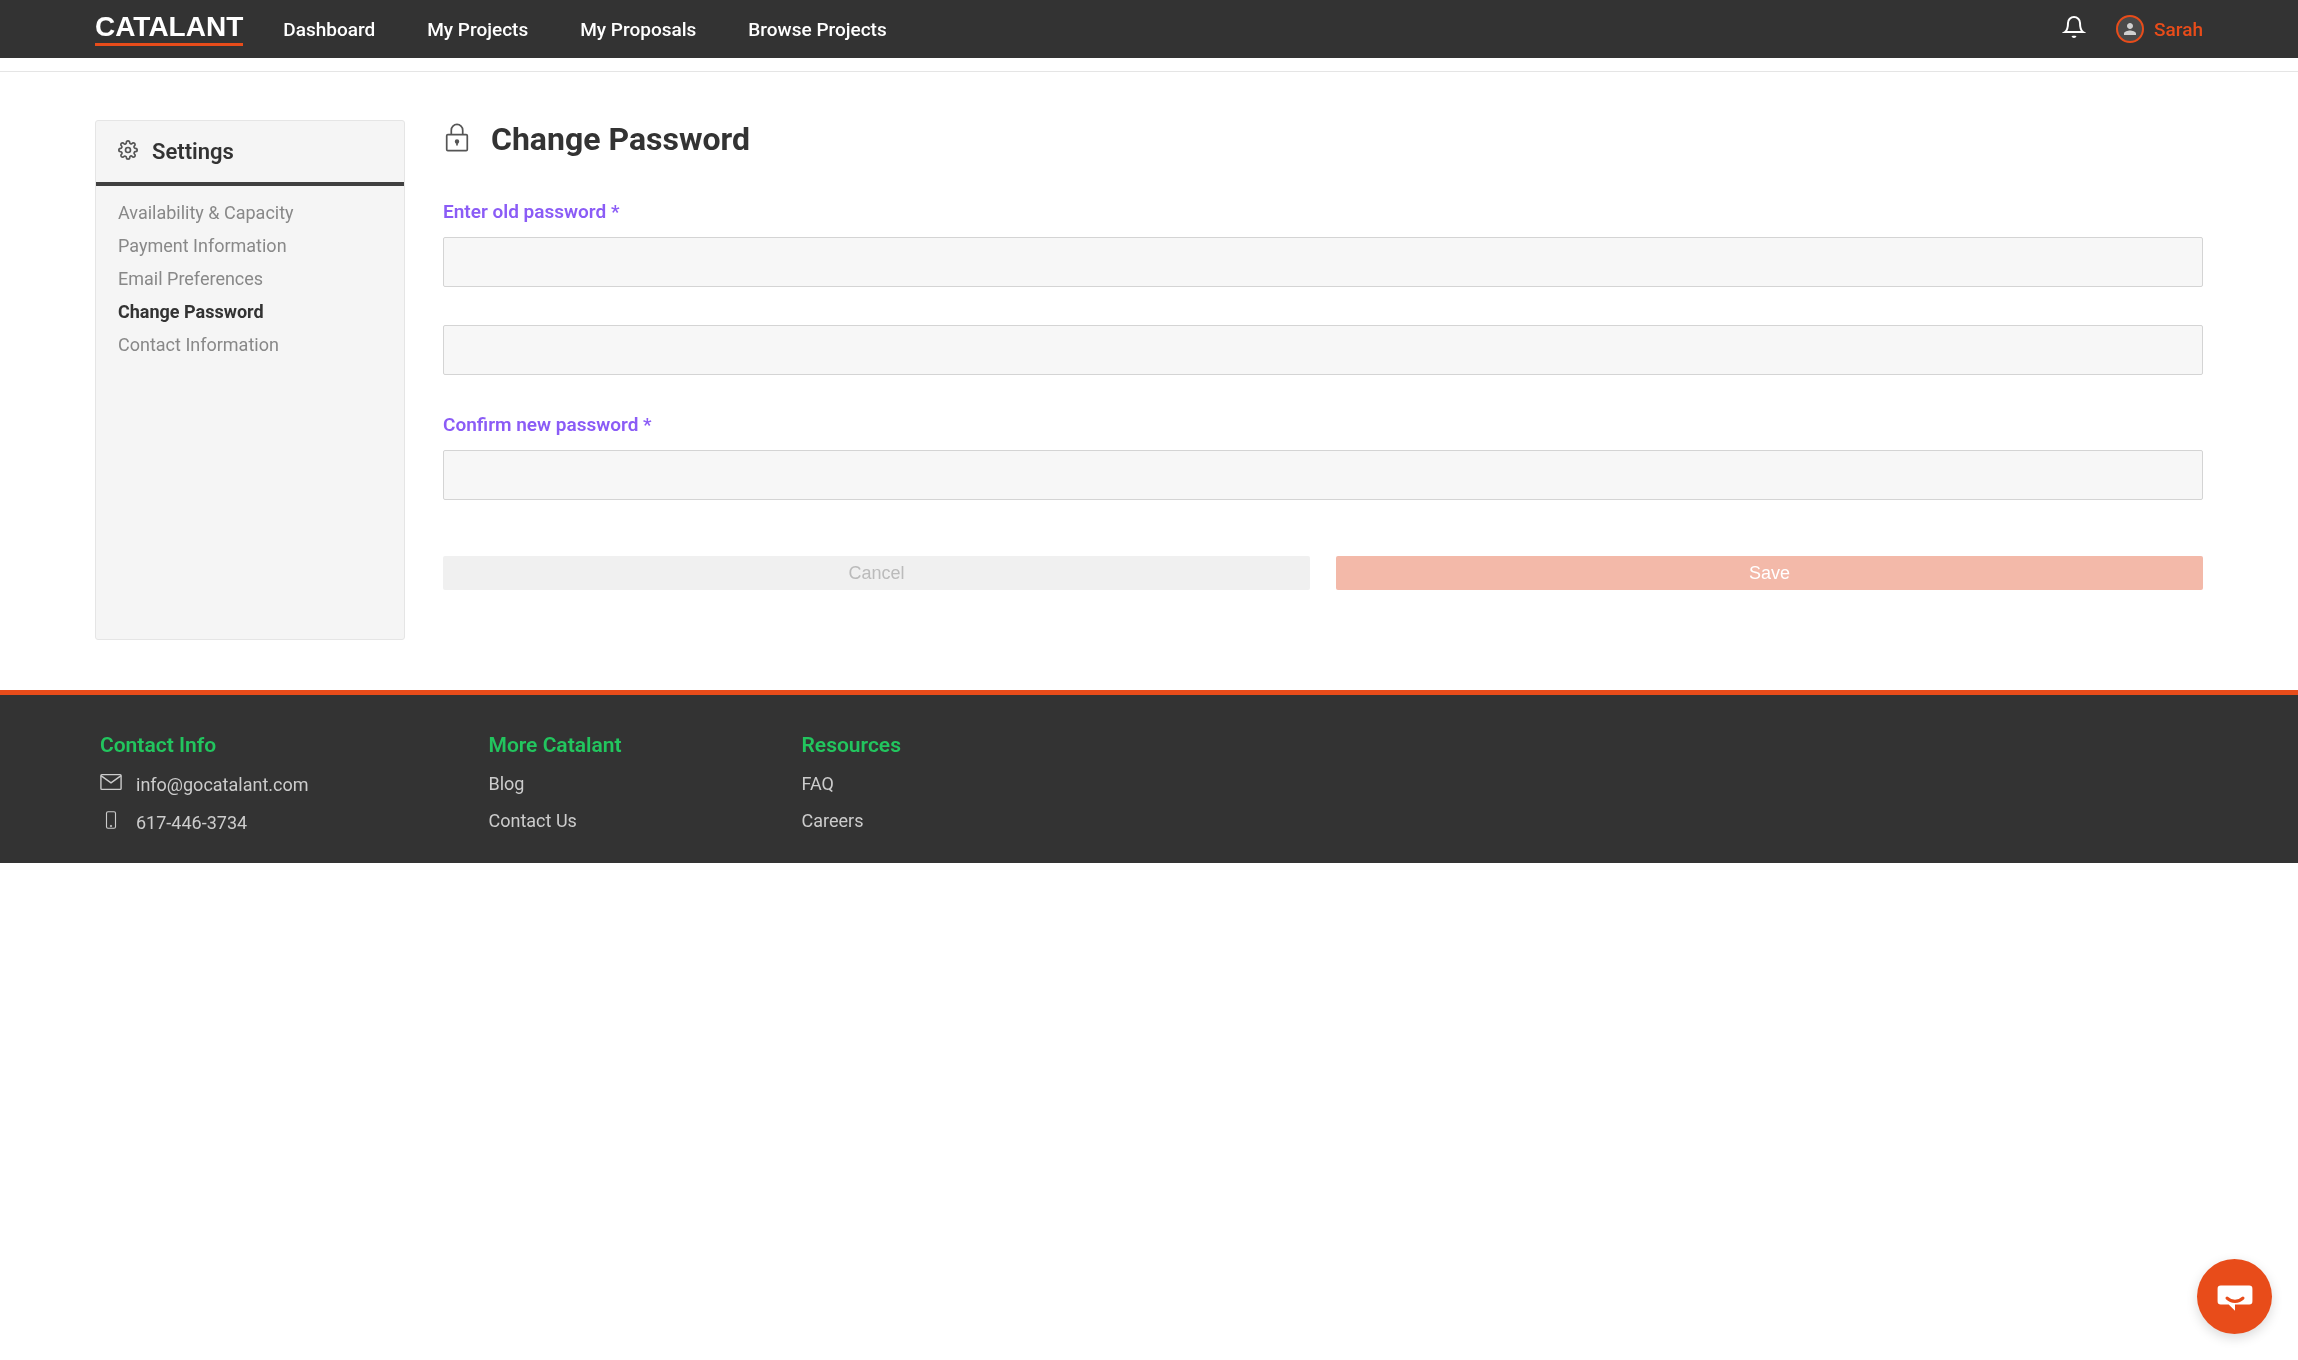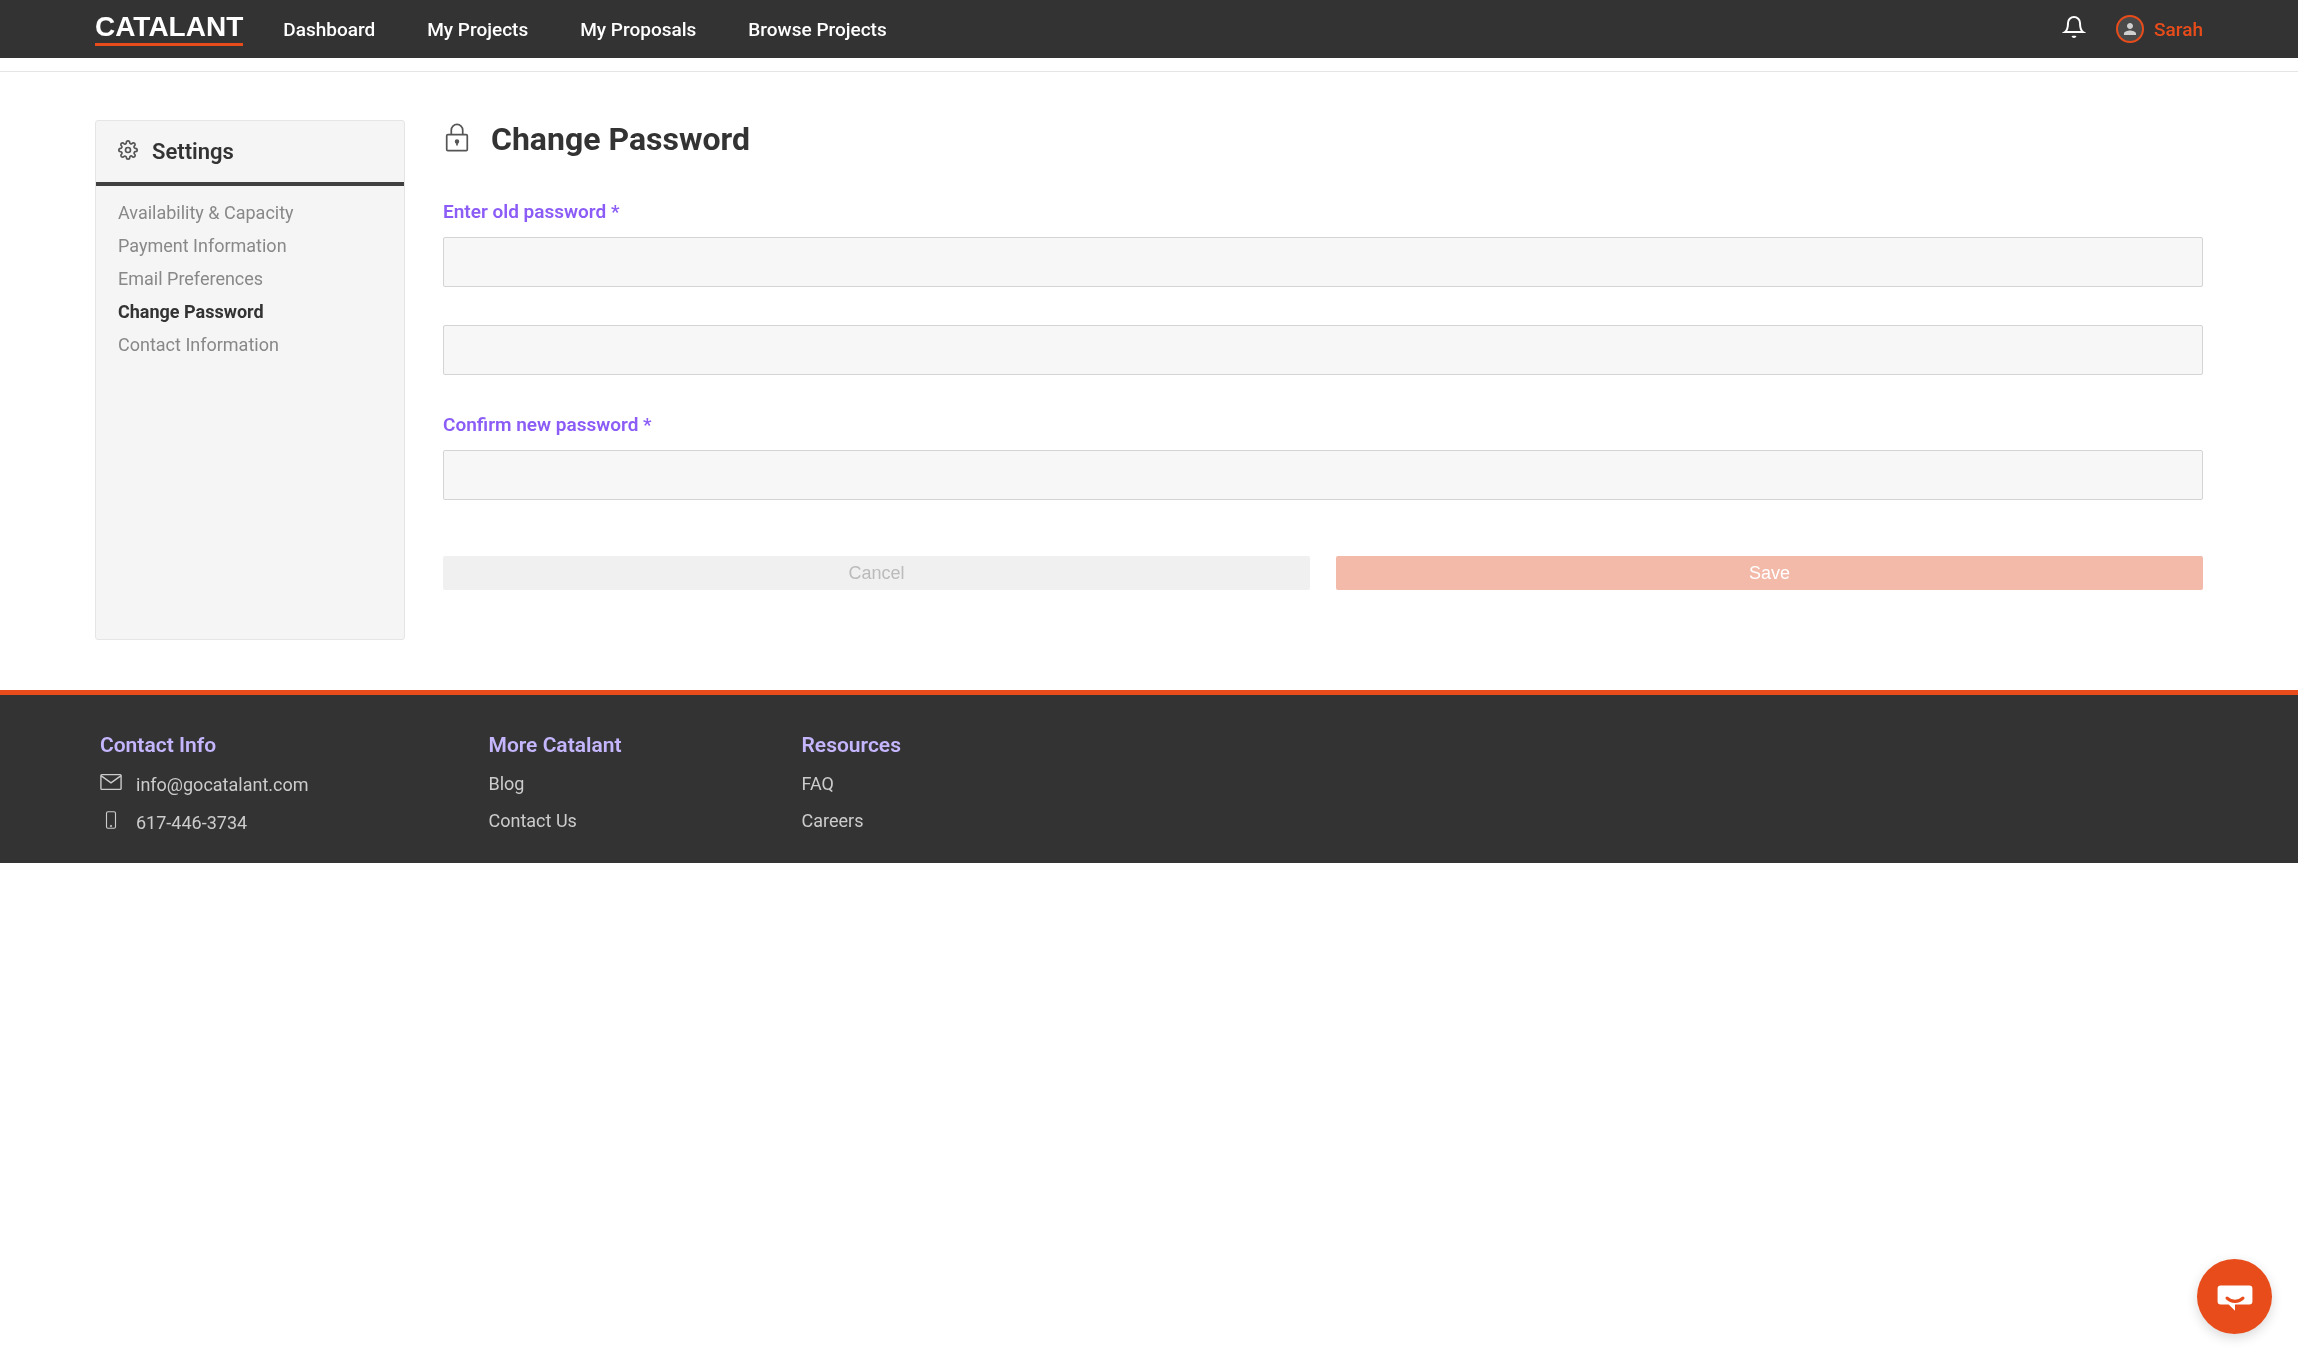--- a/index.html
+++ b/index.html
@@ -225,21 +225,21 @@
       color: #ffffff;
     }
     .footer-col {
       display: flex;
       flex-direction: column;
       gap: 16px;
     }
     .footer-title {
       font-size: 21px;
       font-weight: 600;
-      color: #c4b5fd;
+      color: #22c55e;
     }
     .footer-item {
       font-size: 18px;
       color: #cccccc;
       cursor: pointer;
       display: flex;
       align-items: center;
       gap: 14px;
     }
     .footer-icon svg {

